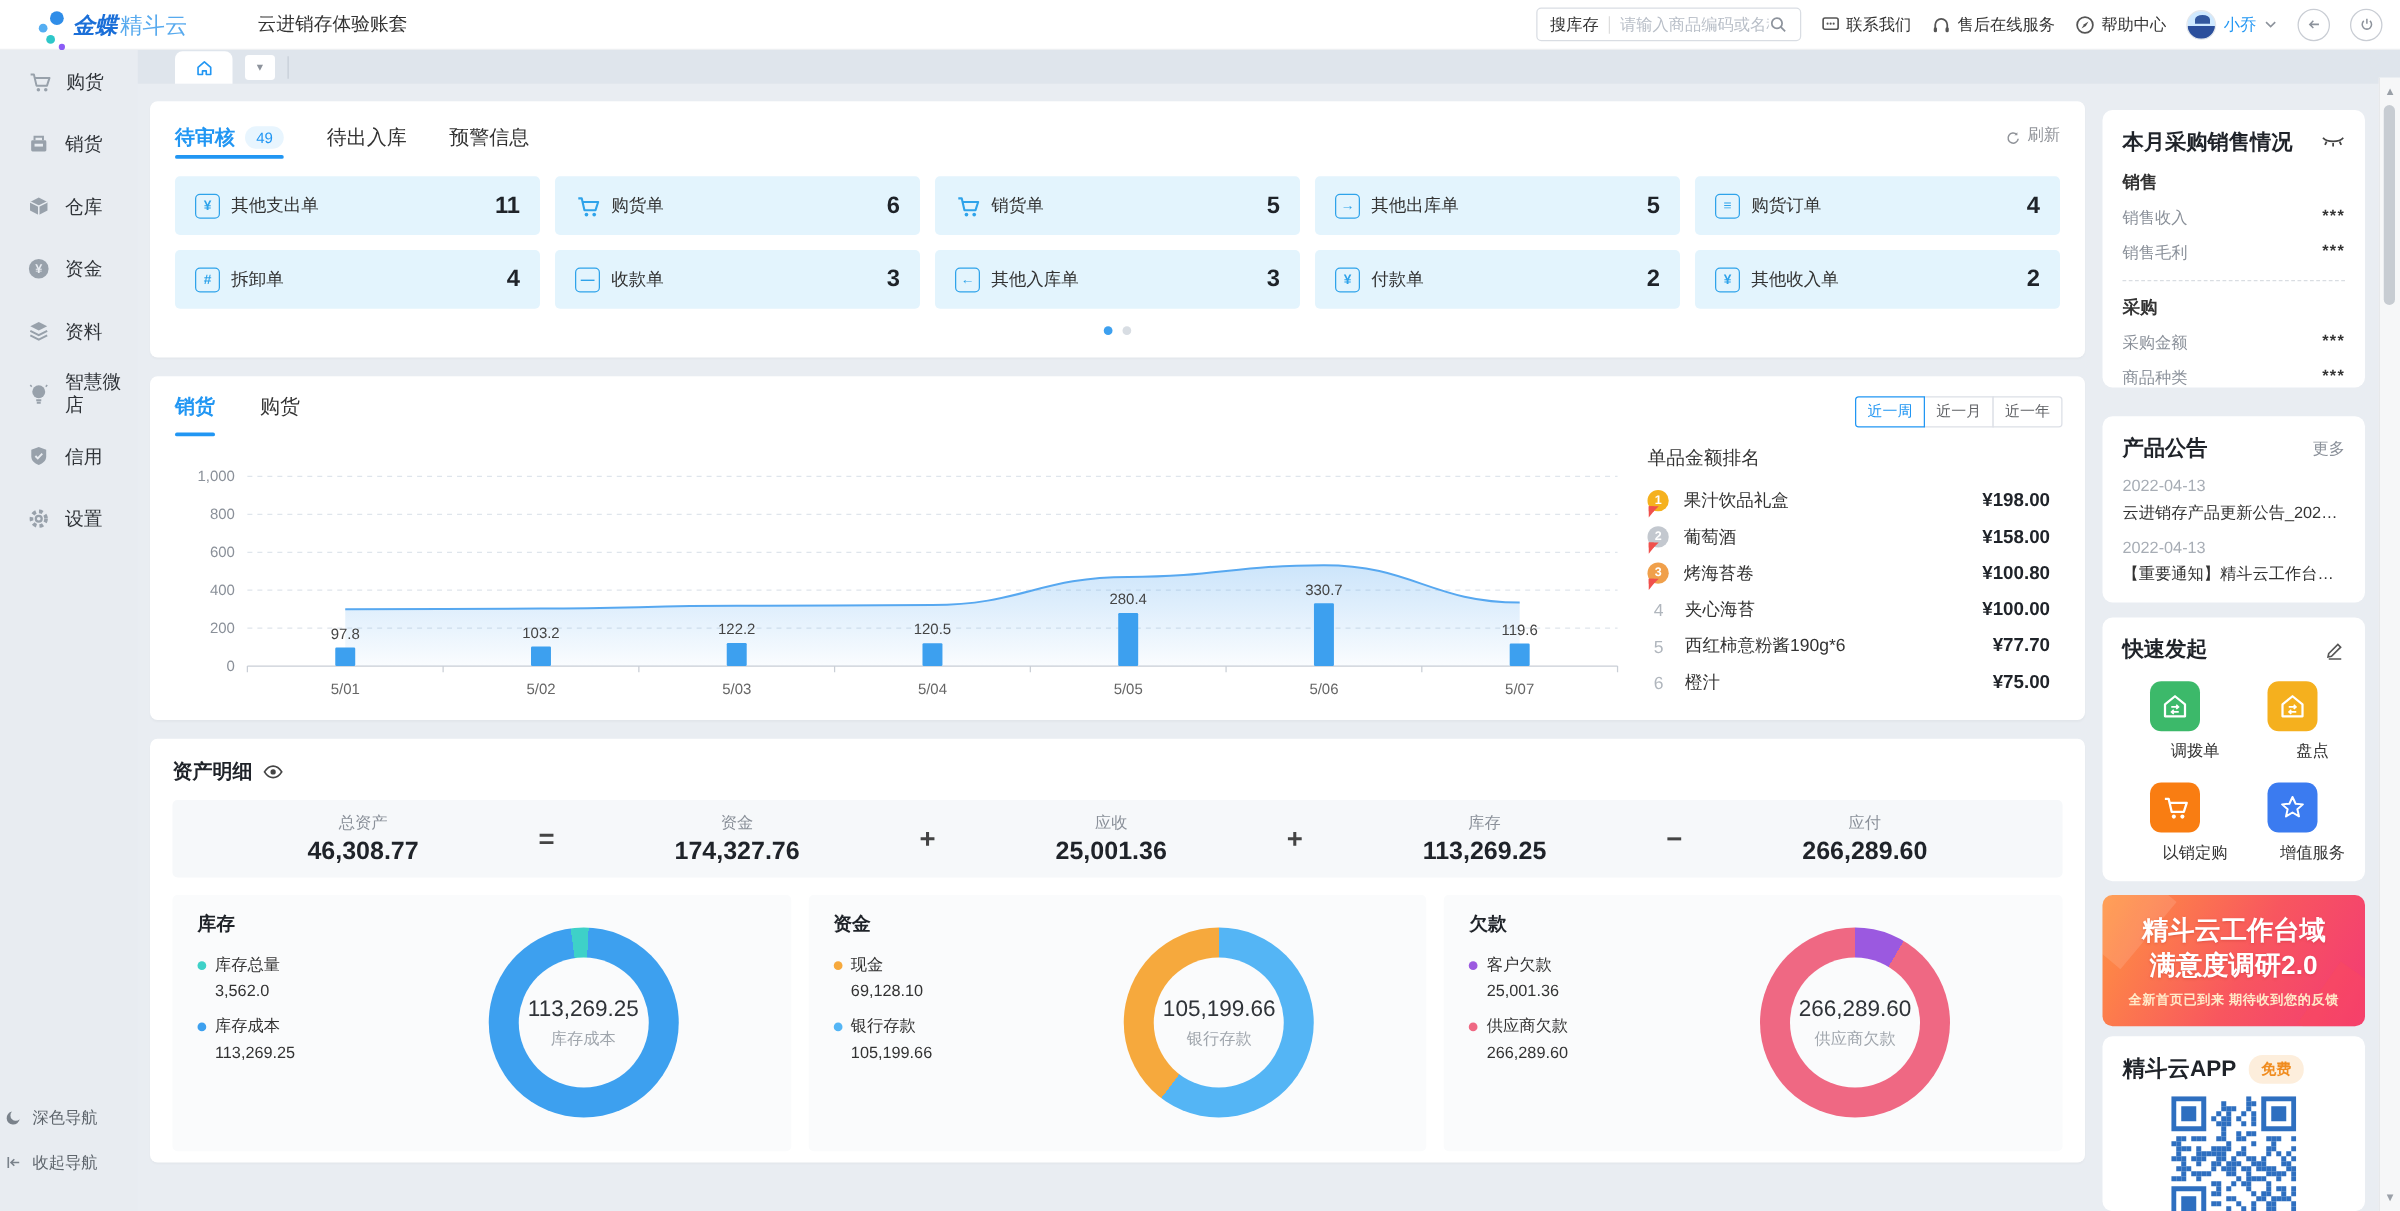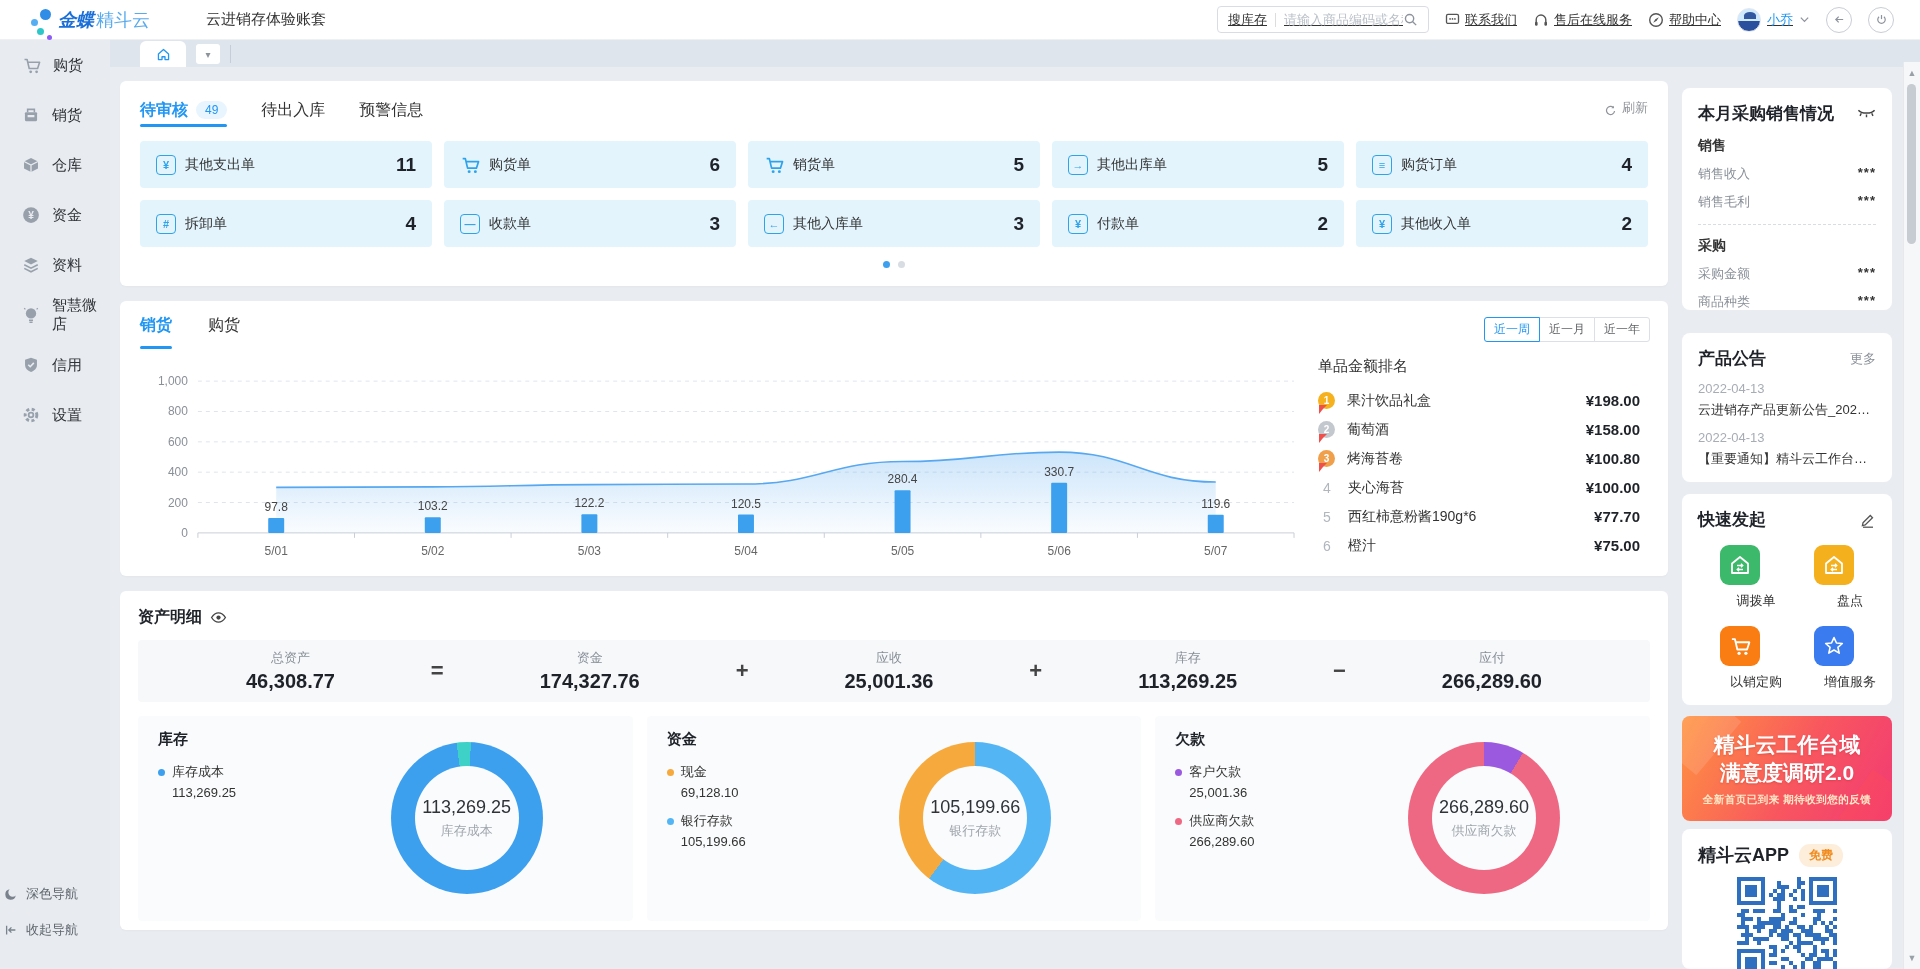--- a/index.html
+++ b/index.html
@@ -12,21 +12,21 @@
   .logo-wrap { display:flex; align-items:center; margin-left:24px; width:150px; }
   .logo-mark { position:relative; width:30px; height:34px; }
   .logo-mark i { position:absolute; border-radius:50%; display:block; }
   .logo-mark .d1 { width:11px; height:11px; background:#2f8de8; left:16px; top:6px; }
   .logo-mark .d2 { width:7px; height:7px; background:#55aef2; left:7px; top:16px; }
   .logo-mark .d3 { width:7px; height:7px; background:#2ec7c9; left:13px; top:25px; }
   .logo-mark .d4 { width:5px; height:5px; background:#8b5cf6; left:23px; top:32px; }
   .brand-bold { font-size:18px; font-weight:700; font-style:italic; color:#1b6fd8; margin-left:4px; }
   .brand-light { font-size:18px; color:#58aaee; margin-left:2px; }
   .account-title { font-size:15px; color:#333; margin-left:32px; }
-  .header-right { margin-left:auto; display:flex; align-items:center; gap:16px; padding-right:26px;text-decoration:underline; }
+  .header-right { margin-left:auto; display:flex; align-items:center; gap:16px; padding-right:14px; }
   .searchbox { display:flex; align-items:center; border:1px solid #d9dde3; border-radius:4px; height:27px; padding:0 10px; width:212px; background:#fff; }
   .searchbox .cat { font-size:13px; color:#333; white-space:nowrap; }
   .searchbox .divider { width:1px; height:14px; background:#ddd; margin:0 8px; }
   .searchbox input { border:none; outline:none; flex:1; font-size:13px; color:#333; font-family:inherit; min-width:10px; }
   .searchbox input::placeholder { color:#b9bfc8; }
   .hlink { display:flex; align-items:center; gap:5px; font-size:13px; color:#333; cursor:pointer; white-space:nowrap; }
   .hlink svg { color:#555; }
   .user { display:flex; align-items:center; gap:6px; cursor:pointer; }
   .avatar { width:24px; height:24px; border-radius:50%; background:linear-gradient(180deg,#cfe9ff 0 54%,#2b4f9c 54%); border:1px solid #e3e7ec; position:relative; overflow:hidden; }
   .avatar::before { content:""; position:absolute; left:6px; top:3px; width:12px; height:7px; border-radius:50% 50% 0 0; background:#33589f; }
@@ -541,20 +541,27 @@
         <div class="sum-label">应付</div>
             <div class="sum-value">266,289.60</div>
       </div>
     </div>
 
     <div class="panels">
 
       <div class="panel">
         <div class="panel-title">库存</div>
         <div class="legend">
+          <div class="leg-item">
+            <div class="leg-line">
+                  <span class="leg-dot" style="background:#3ed1c8"></span>
+                  <span>库存总量</span>
+                </div>
+            <div class="leg-val">3,562.0</div>
+          </div>
           <div class="leg-item">
             <div class="leg-line">
                   <span class="leg-dot" style="background:#3da0ef"></span>
                   <span>库存成本</span>
                 </div>
             <div class="leg-val">113,269.25</div>
           </div>
         </div>
         <div class="donut" style="background: conic-gradient(from -8deg, rgb(62, 209, 200) 0deg, rgb(62, 209, 200) 10.9758deg, rgb(61, 160, 239) 10.9758deg, rgb(61, 160, 239) 360deg);">
           <div class="donut-hole">

